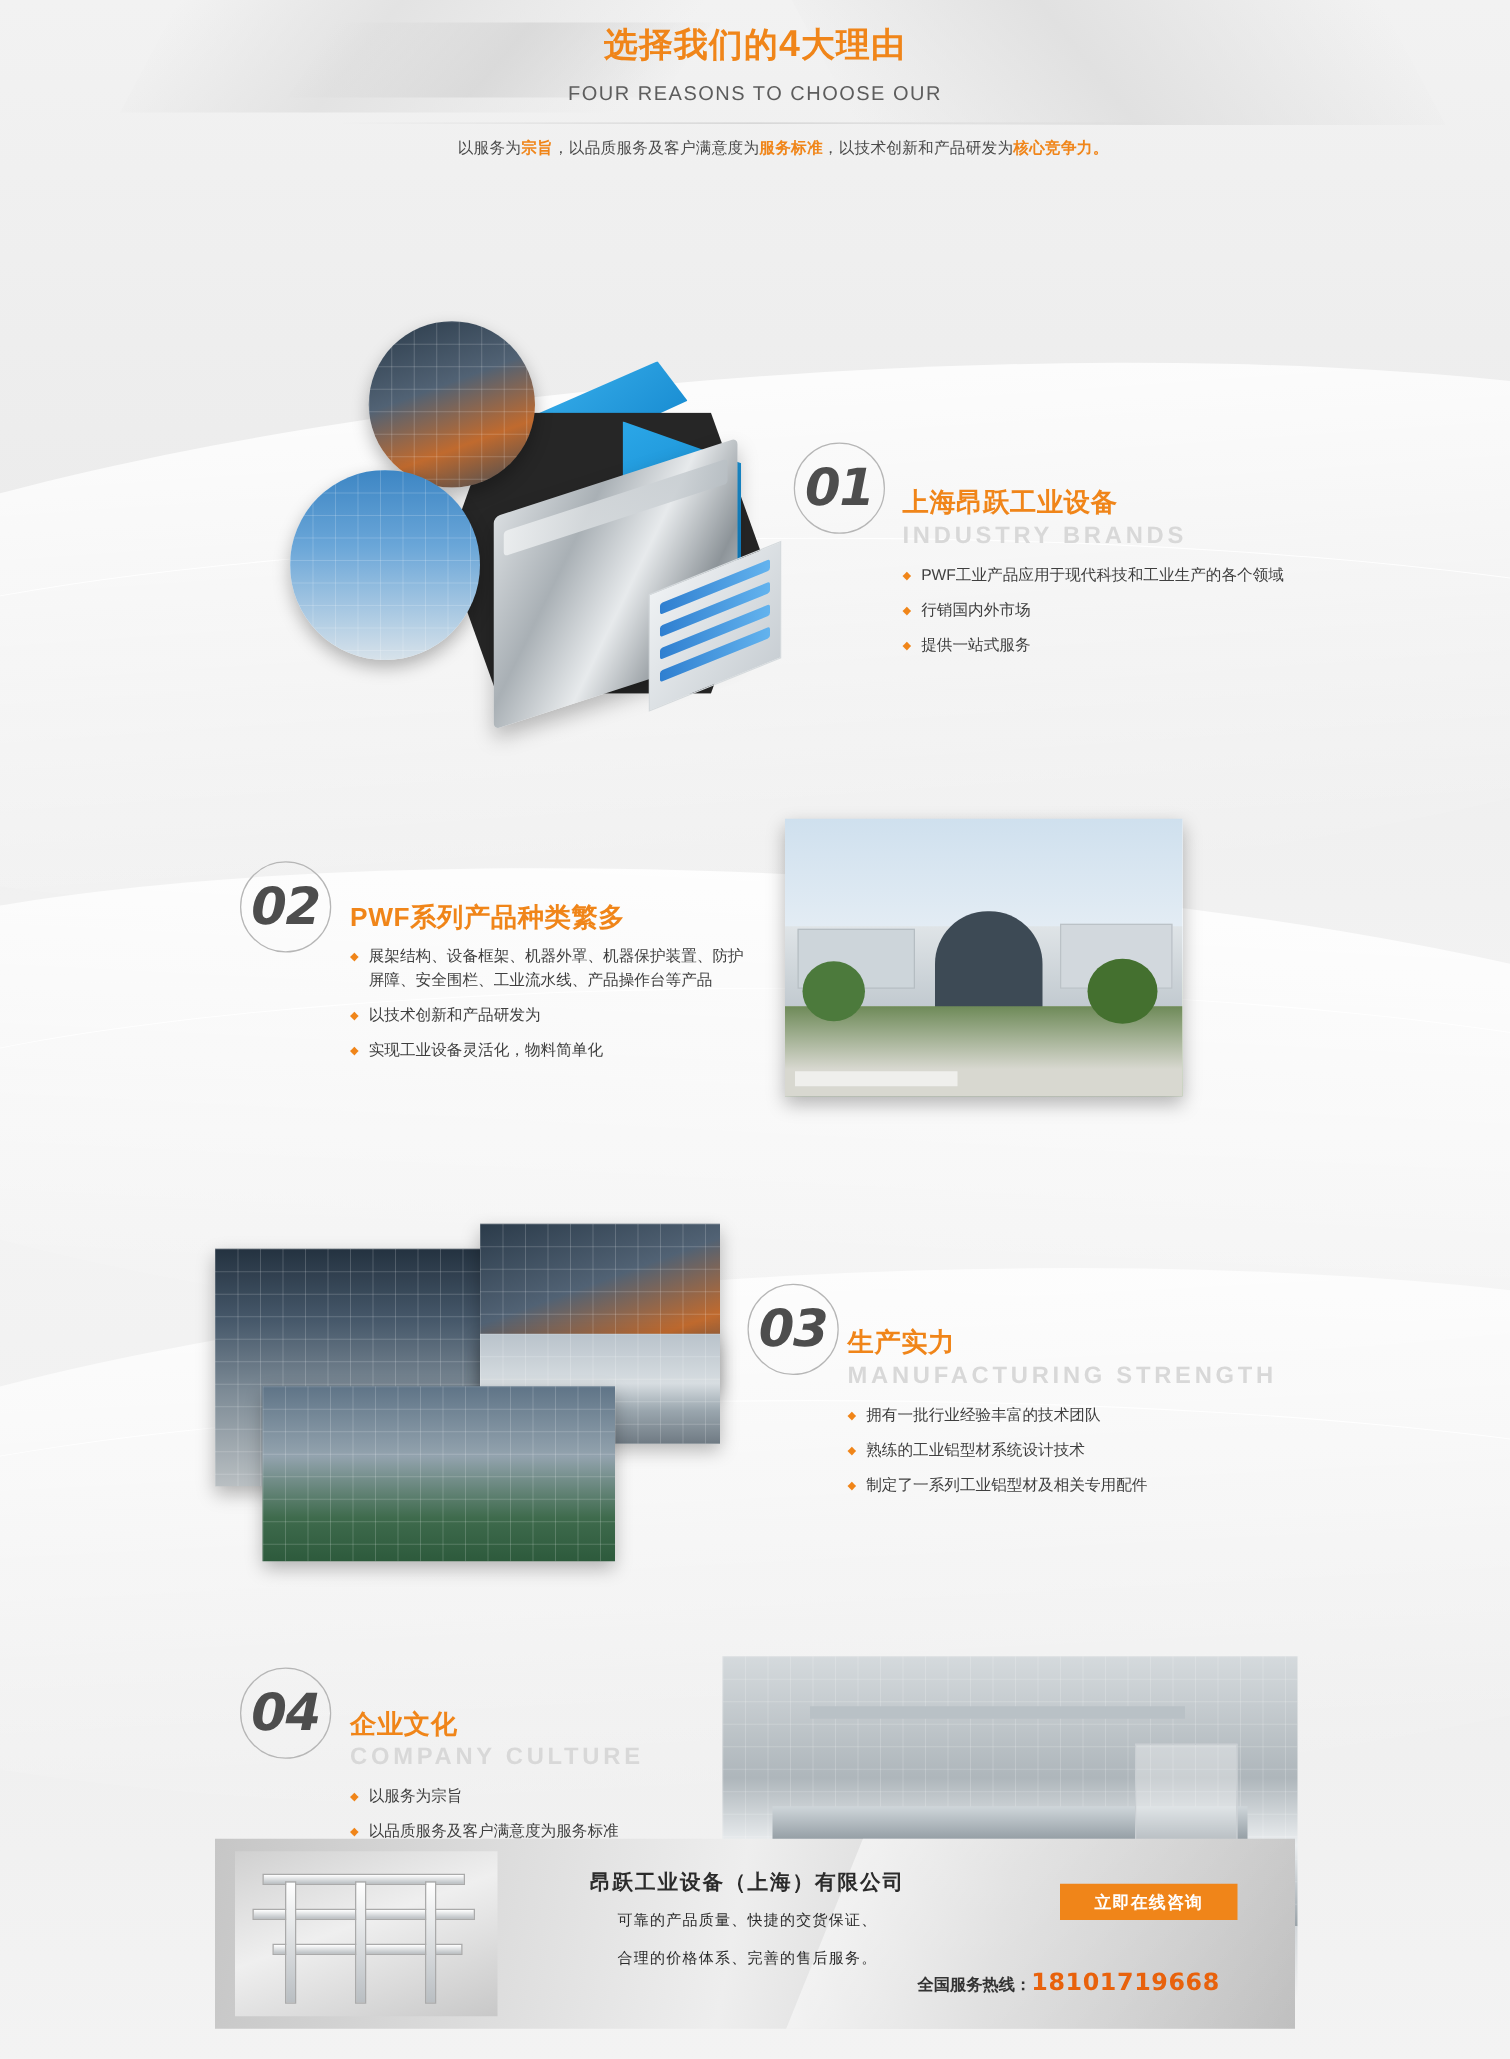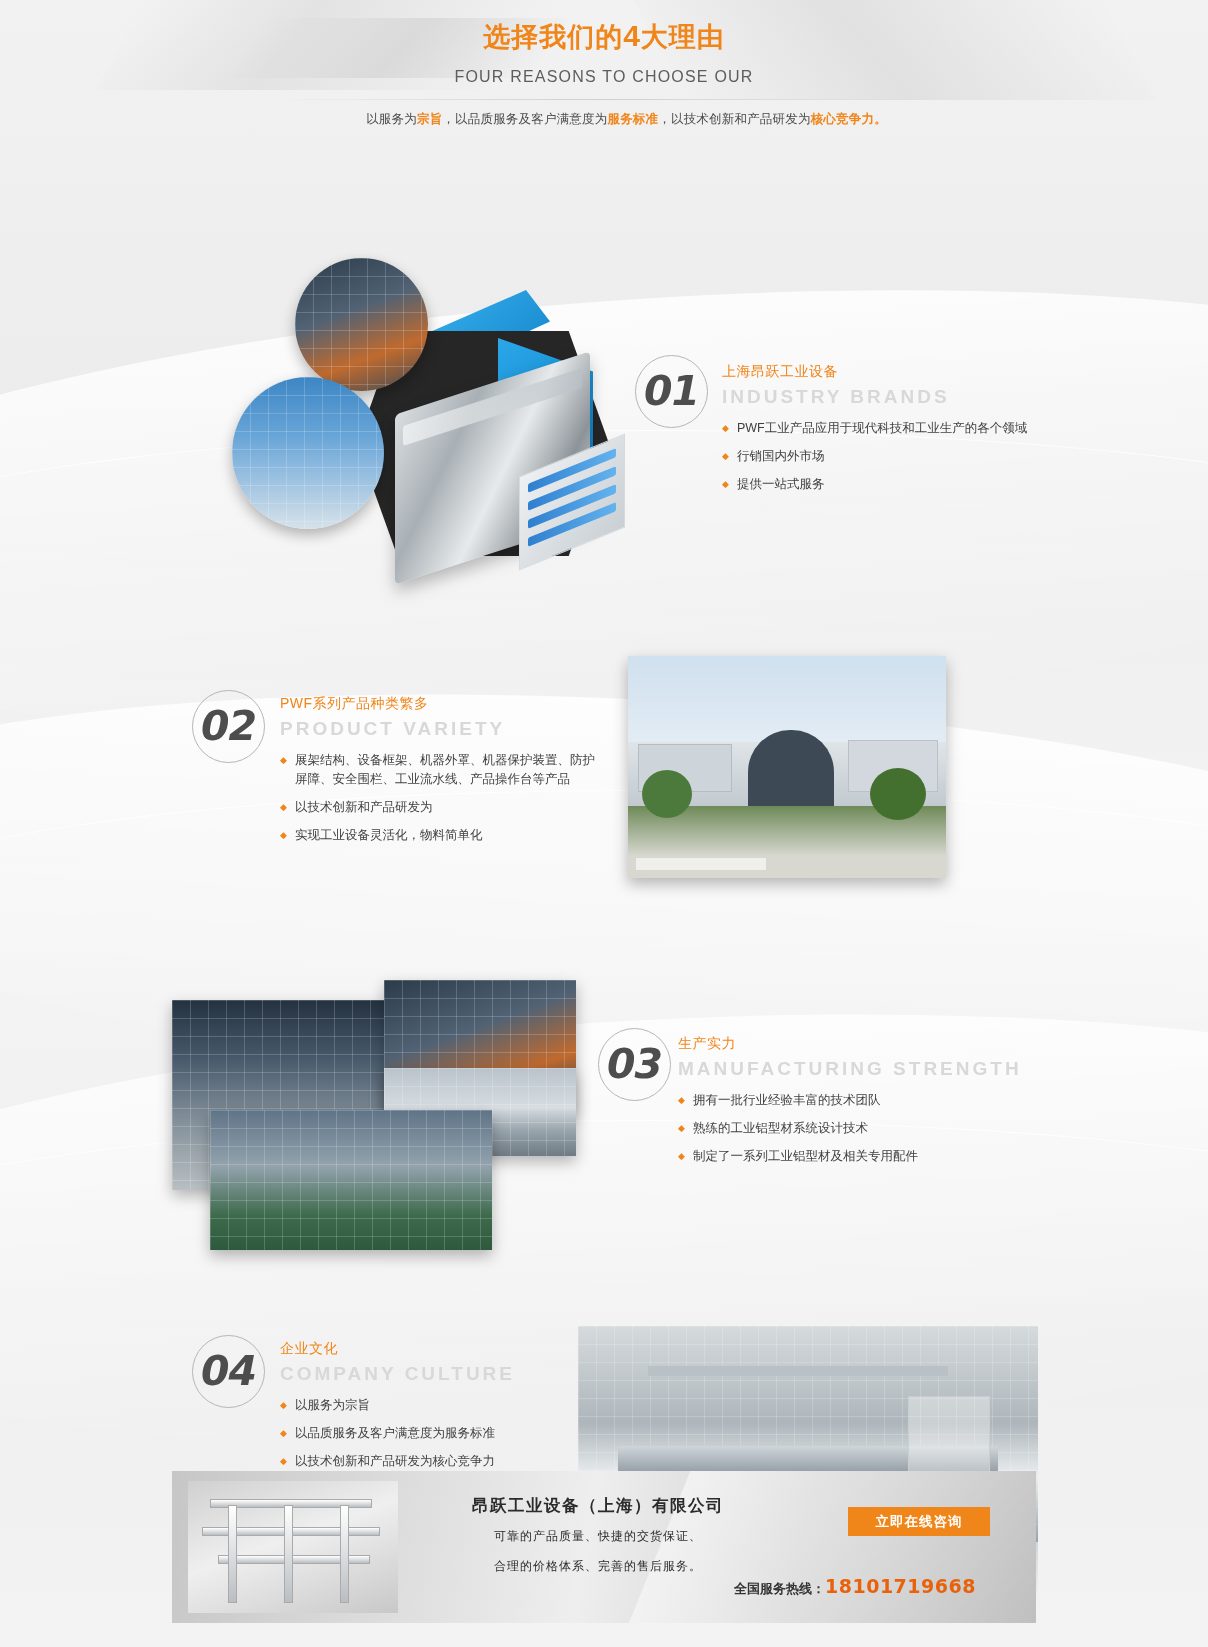--- a/index.html
+++ b/index.html
@@ -49,21 +49,21 @@
 
   
   .sec{position:relative;z-index:4;}
   .numwrap{position:absolute;}
   .numcircle{width:73px;height:73px;border-radius:50%;border:1px solid #b6b6b6;
              display:flex;align-items:center;justify-content:center;
              box-sizing:border-box;}
   .numcircle span{font-family:"DejaVu Sans",sans-serif;font-size:41px;font-weight:bold;
                   font-style:italic;color:#4d4d4d;letter-spacing:-1px;line-height:1;}
   .txtblk{position:absolute;}
-  .t-cn{font-size:14px;font-weight:normal;color:#f08519;letter-spacing:.5px;line-height:24px;}
+  .t-cn{font-size:21px;font-weight:bold;color:#f08519;letter-spacing:.5px;line-height:24px;margin-top:33px;}
   .t-en{font-size:19px;font-weight:bold;color:#d8d8d8;letter-spacing:3px;line-height:26px;margin-top:1px;}
   .bullets{margin-top:9px;}
   .bul{display:flex;align-items:flex-start;margin-bottom:9px;}
   .dia{color:#f08519;font-size:9px;line-height:19px;margin-right:8px;flex:none;}
   .bul-tx{font-size:12.5px;color:#3f3f3f;line-height:19px;}
 
   
   .photo{position:absolute;background:#ccc;overflow:hidden;}
   .shadowed{box-shadow:0 6px 14px rgba(0,0,0,.28);}
   .circ{border-radius:50%;overflow:hidden;}
@@ -196,21 +196,20 @@
   </div>
 
   <div class="sec">
     <div class="numwrap" style="left:192px;top:562px;">
       <div class="numcircle">
           <span>02</span>
         </div>
     </div>
     <div class="txtblk" style="left:280px;top:563px;width:320px;">
       <div class="t-cn">PWF系列产品种类繁多</div>
-      <div class="t-en">PRODUCT VARIETY</div>
       <div class="bullets">
         <div class="bul">
             <span class="dia">◆</span>
             <span class="bul-tx">展架结构、设备框架、机器外罩、机器保护装置、防护屏障、安全围栏、工业流水线、产品操作台等产品</span>
           </div>
         <div class="bul">
             <span class="dia">◆</span>
             <span class="bul-tx">以技术创新和产品研发为</span>
           </div>
         <div class="bul">

